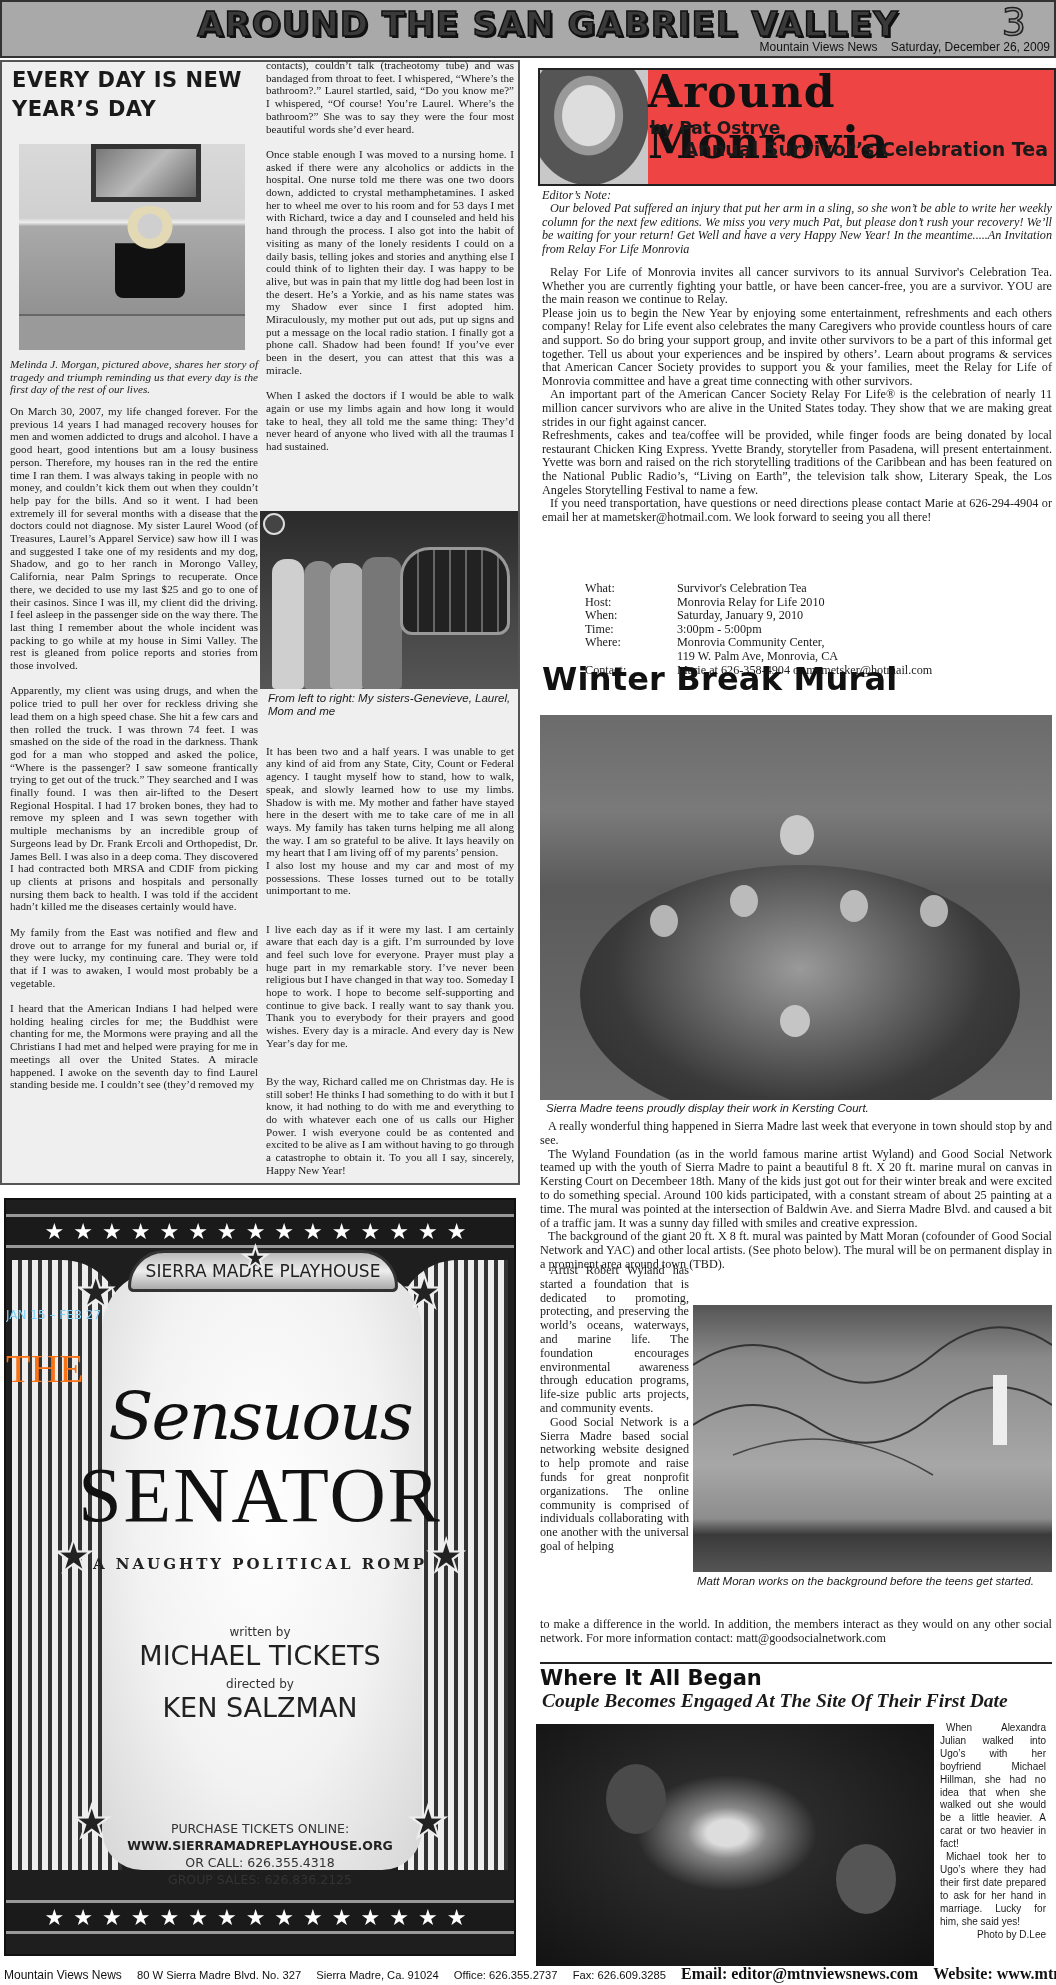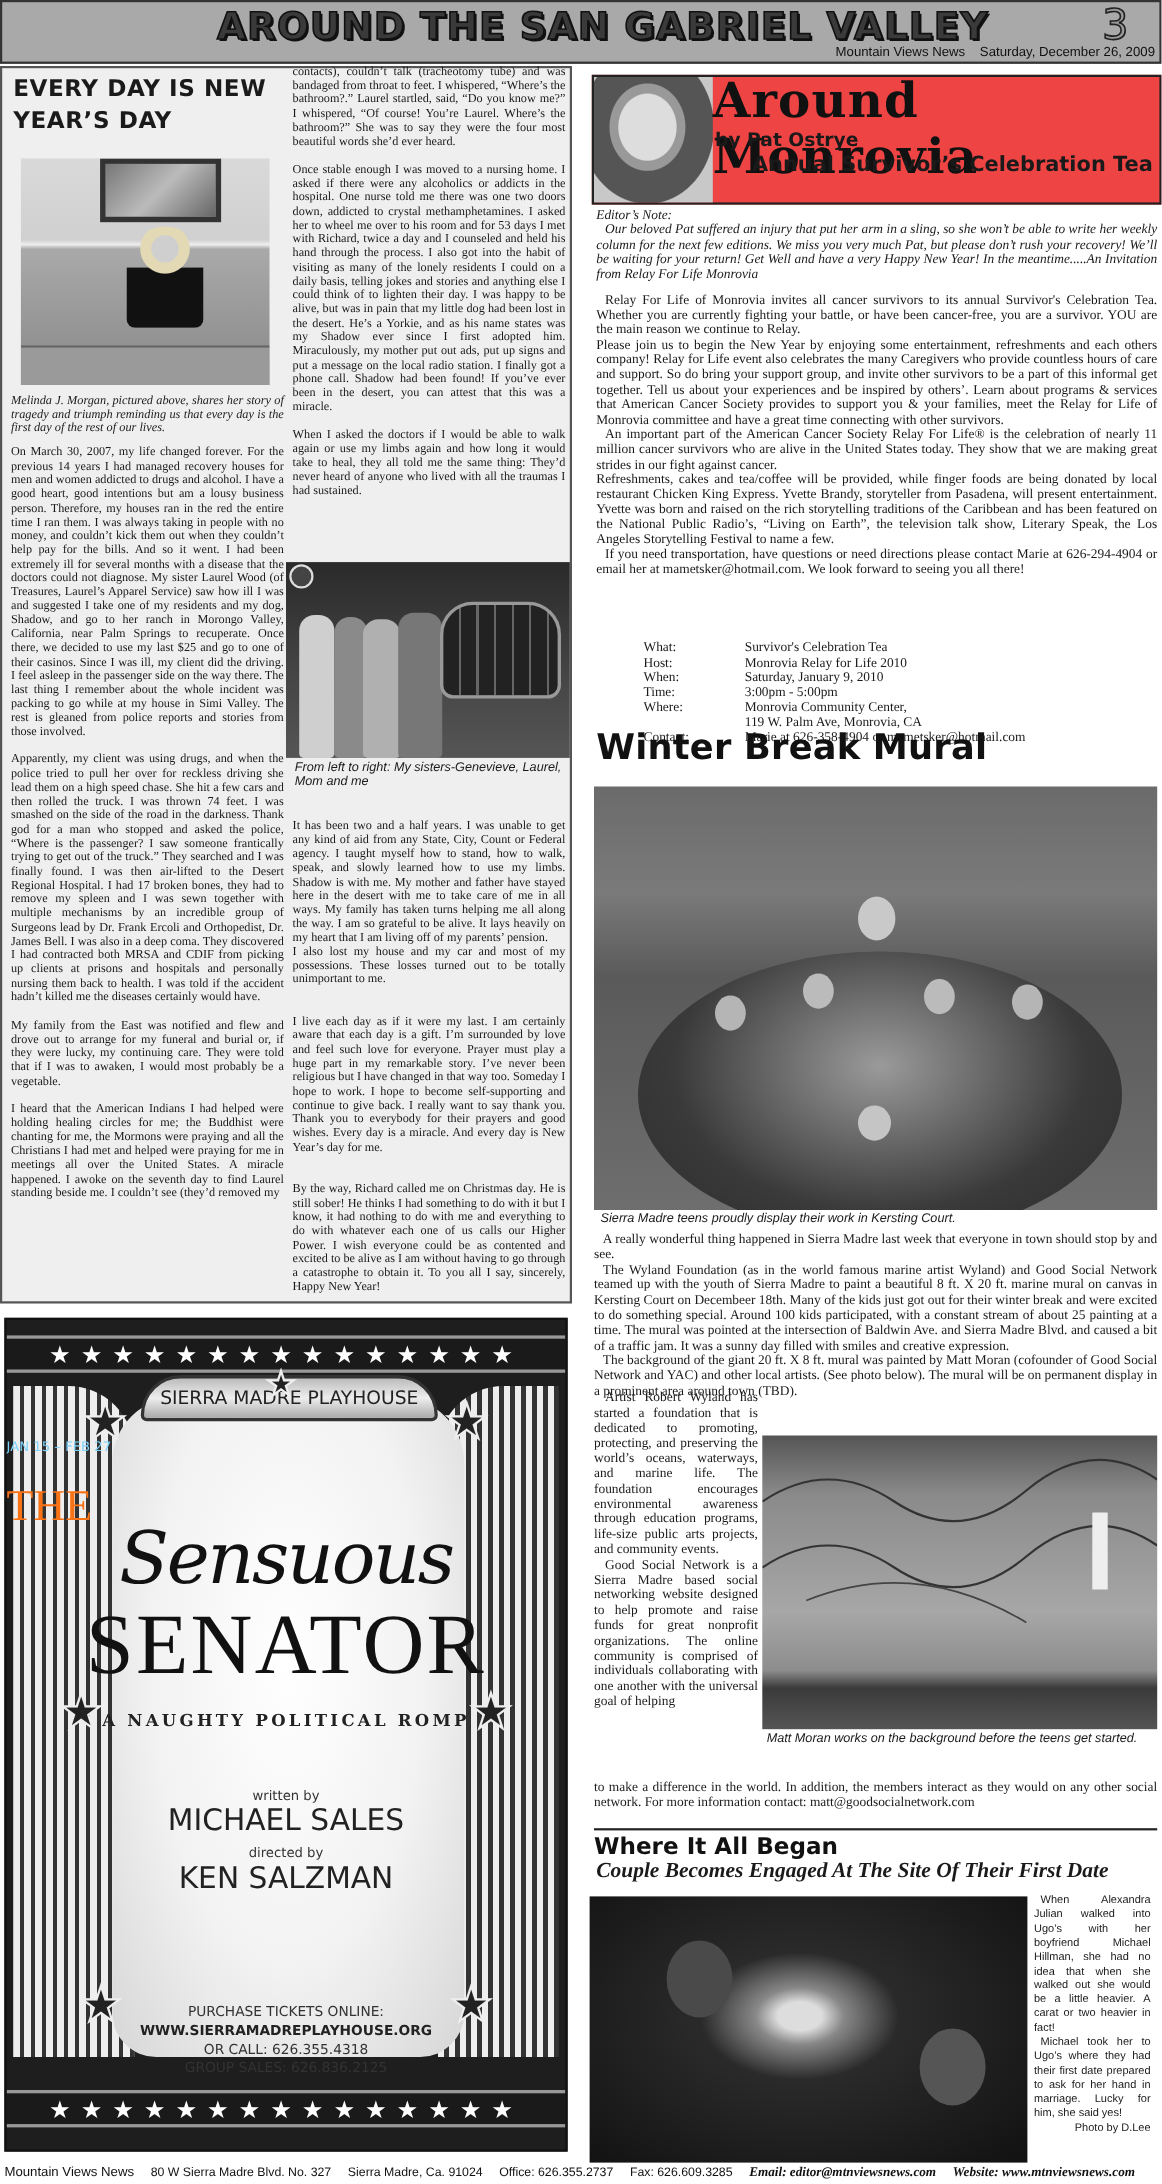--- a/index.html
+++ b/index.html
@@ -75,21 +75,21 @@
 .ad-senator{position:absolute;left:0;width:100%;top:250px;text-align:center;font-family:"Liberation Serif",serif;font-size:78px;color:#111;letter-spacing:2px}
 .ad-romp{position:absolute;left:0;width:100%;top:355px;text-align:center;font-family:"DejaVu Serif",serif;font-weight:bold;font-size:15px;letter-spacing:3px;color:#222}
 .ad-small{position:absolute;left:0;width:100%;text-align:center;font-family:"DejaVu Sans",sans-serif;font-size:12px;color:#333}
 .ad-big{position:absolute;left:0;width:100%;text-align:center;font-family:"DejaVu Sans",sans-serif;font-size:27px;color:#222}
 .ad-tix{position:absolute;left:0;width:100%;top:620px;text-align:center;font-family:"DejaVu Sans",sans-serif;font-size:12.5px;line-height:17px;color:#333}
 .ad-tix .url{font-weight:bold;color:#222}
 .ad-star{position:absolute;color:#222;font-size:44px;-webkit-text-stroke:2px #eee}
 
 .footer{left:0;top:1963px;width:1056px;height:22px;font-family:"Liberation Sans",sans-serif;font-size:11.2px;color:#111;white-space:nowrap;padding-left:4px;line-height:22px}
 .footer .sp{margin-right:12px}
-.footer .em{font-family:"Liberation Serif",serif;font-style:italic;font-weight:bold;font-size:12px}
+.footer .em{font-family:"Liberation Serif",serif;font-weight:bold;font-size:16px}
 </style>
 </head>
 <body>
 
 <div class="abs masthead">
   <div class="title">AROUND THE SAN GABRIEL VALLEY</div>
   <div class="pageno">3</div>
   <div class="dateline"><span>Mountain Views News</span>    <span>Saturday, December 26, 2009</span></div>
 </div>
 
@@ -231,21 +231,21 @@
   <div class="ad-star" style="right:70px;top:66px">★</div>
   <div class="ad-star" style="left:236px;top:40px;font-size:30px">★</div>
   <div class="ad-dates">JAN 15 – FEB 27</div>
   <div class="ad-the">THE</div>
   <div class="ad-sensuous">Sensuous</div>
   <div class="ad-senator">SENATOR</div>
   <div class="ad-star" style="left:48px;top:330px">★</div>
   <div class="ad-star" style="right:48px;top:330px">★</div>
   <div class="ad-romp">A NAUGHTY POLITICAL ROMP</div>
   <div class="ad-small" style="top:425px">written by</div>
-  <div class="ad-big" style="top:440px">MICHAEL SALES</div>
+  <div class="ad-big" style="top:440px">MICHAEL TICKETS</div>
   <div class="ad-small" style="top:477px">directed by</div>
   <div class="ad-big" style="top:492px">KEN SALZMAN</div>
   <div class="ad-star" style="left:66px;top:596px">★</div>
   <div class="ad-star" style="right:66px;top:596px">★</div>
   <div class="ad-tix">
     <div>PURCHASE TICKETS ONLINE:</div>
     <div class="url">WWW.SIERRAMADREPLAYHOUSE.ORG</div>
     <div>OR CALL: 626.355.4318</div>
     <div>GROUP SALES: 626.836.2125</div>
   </div>

